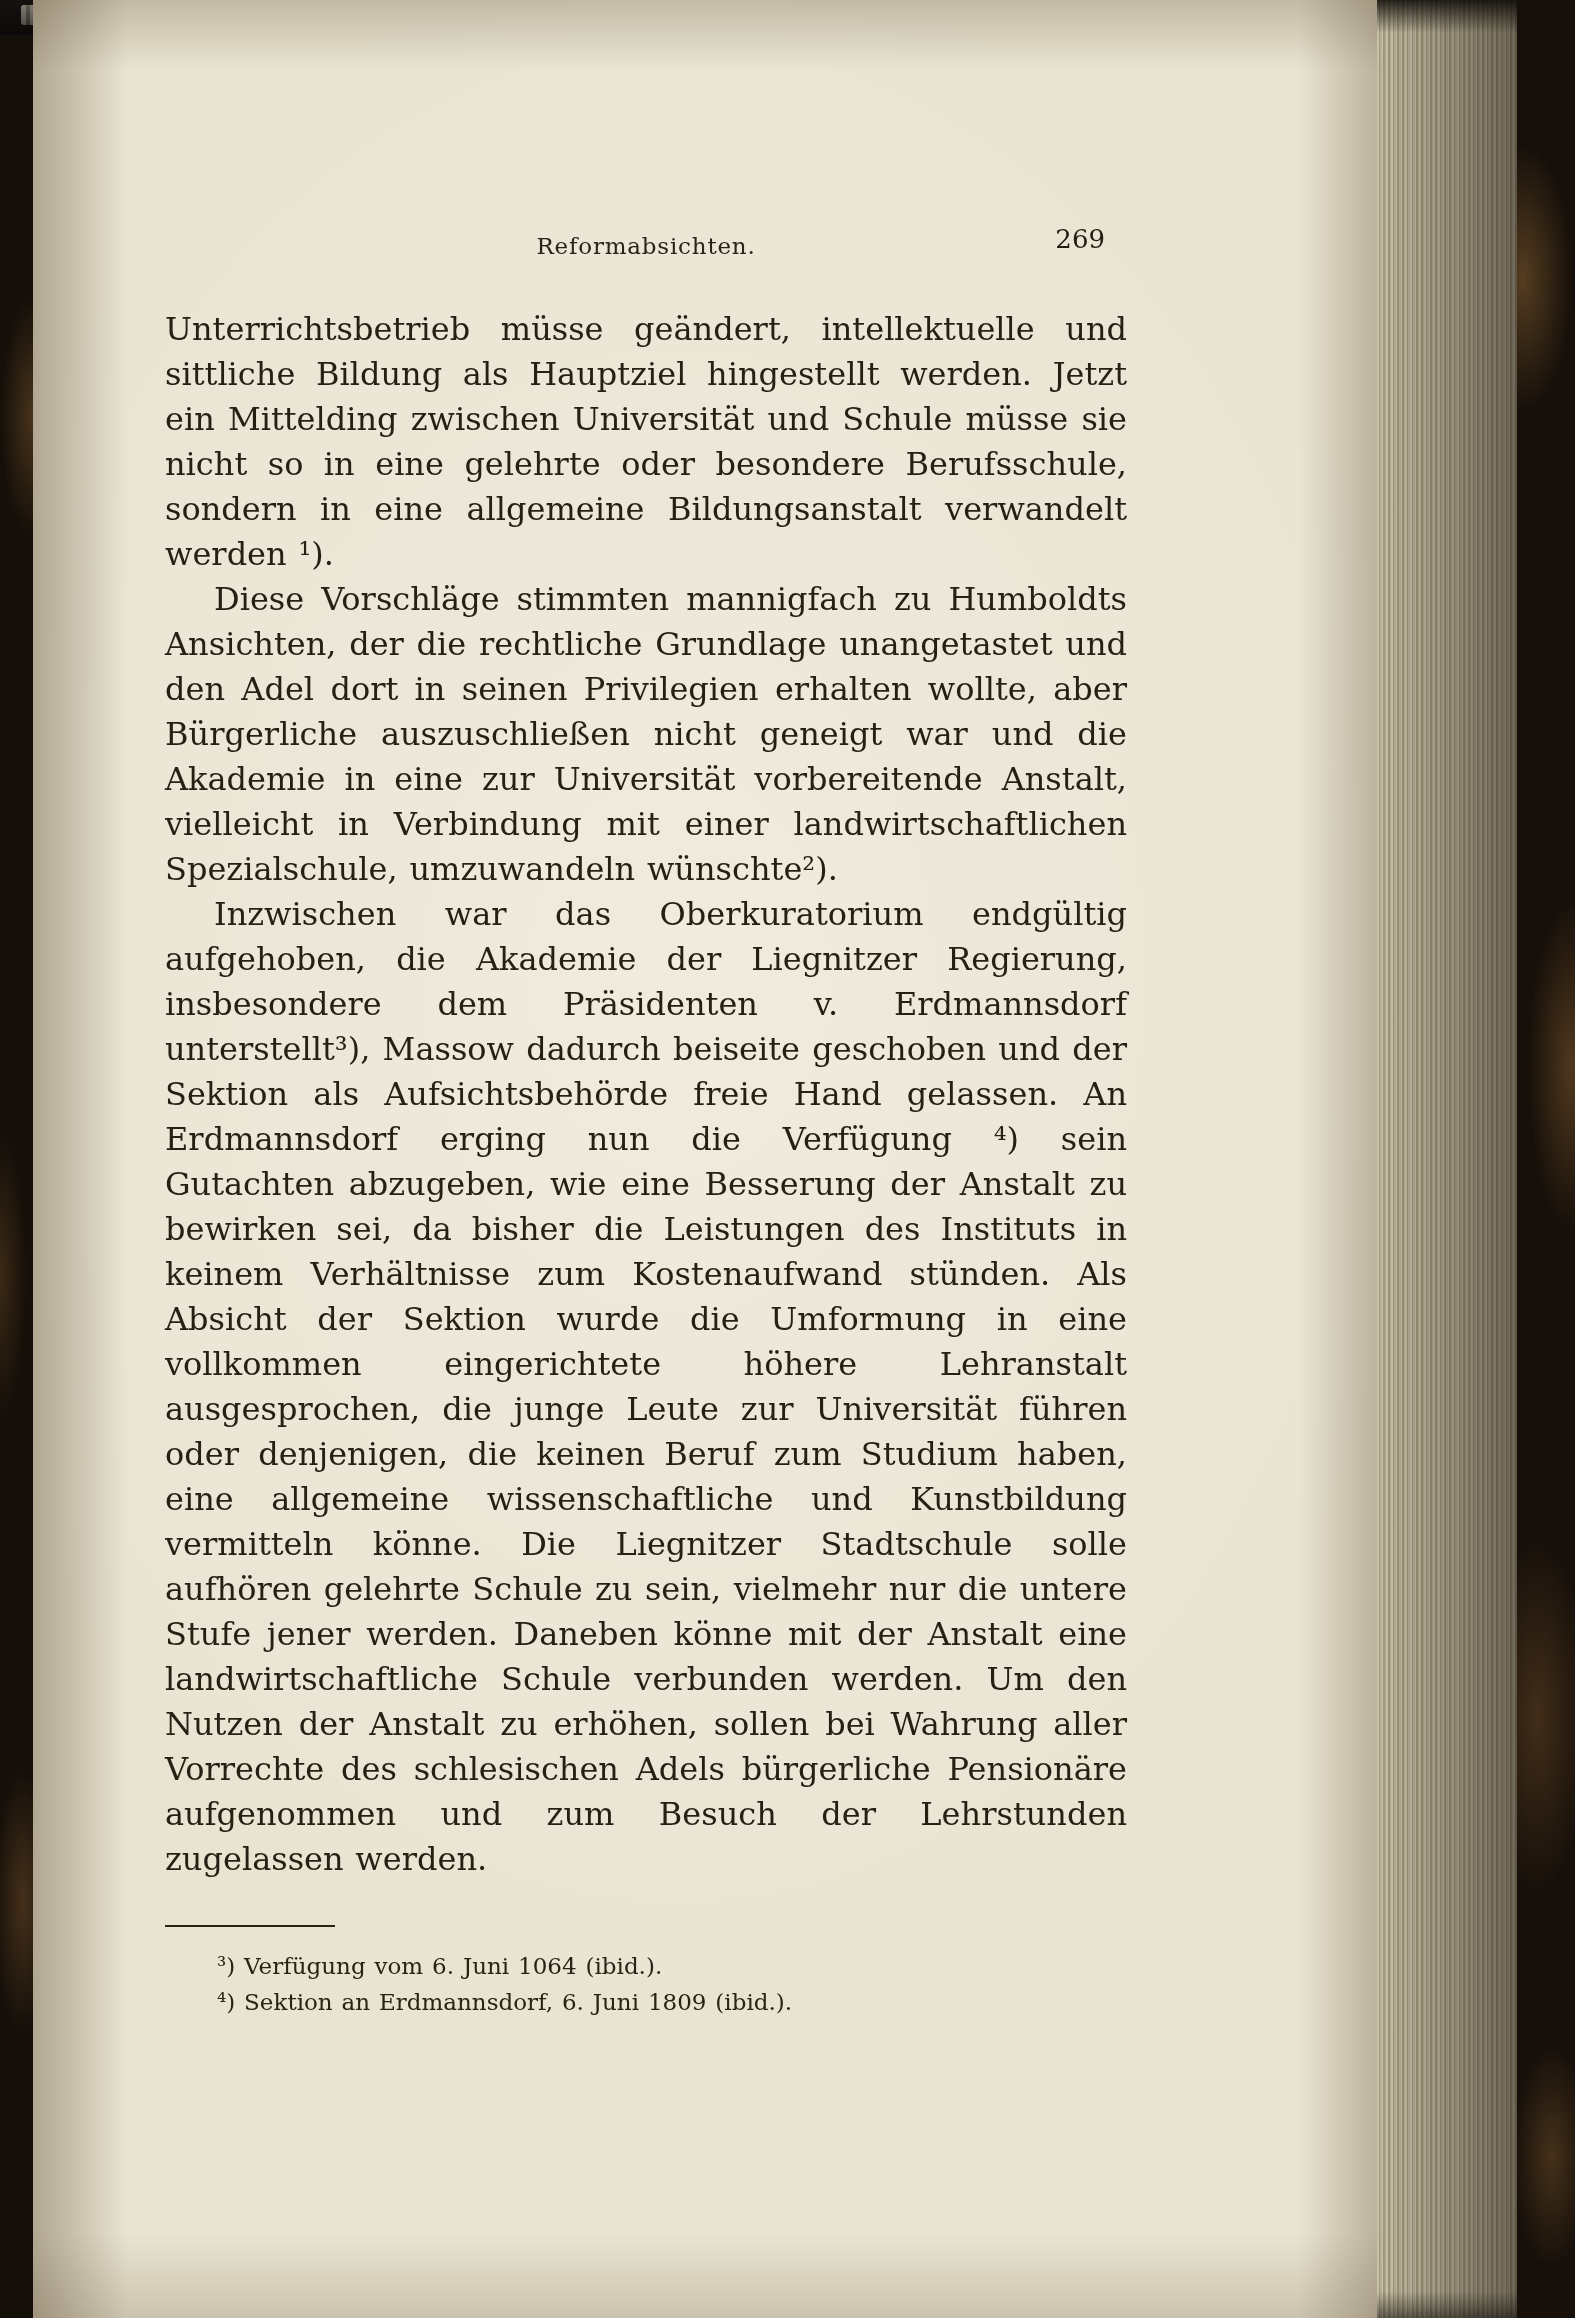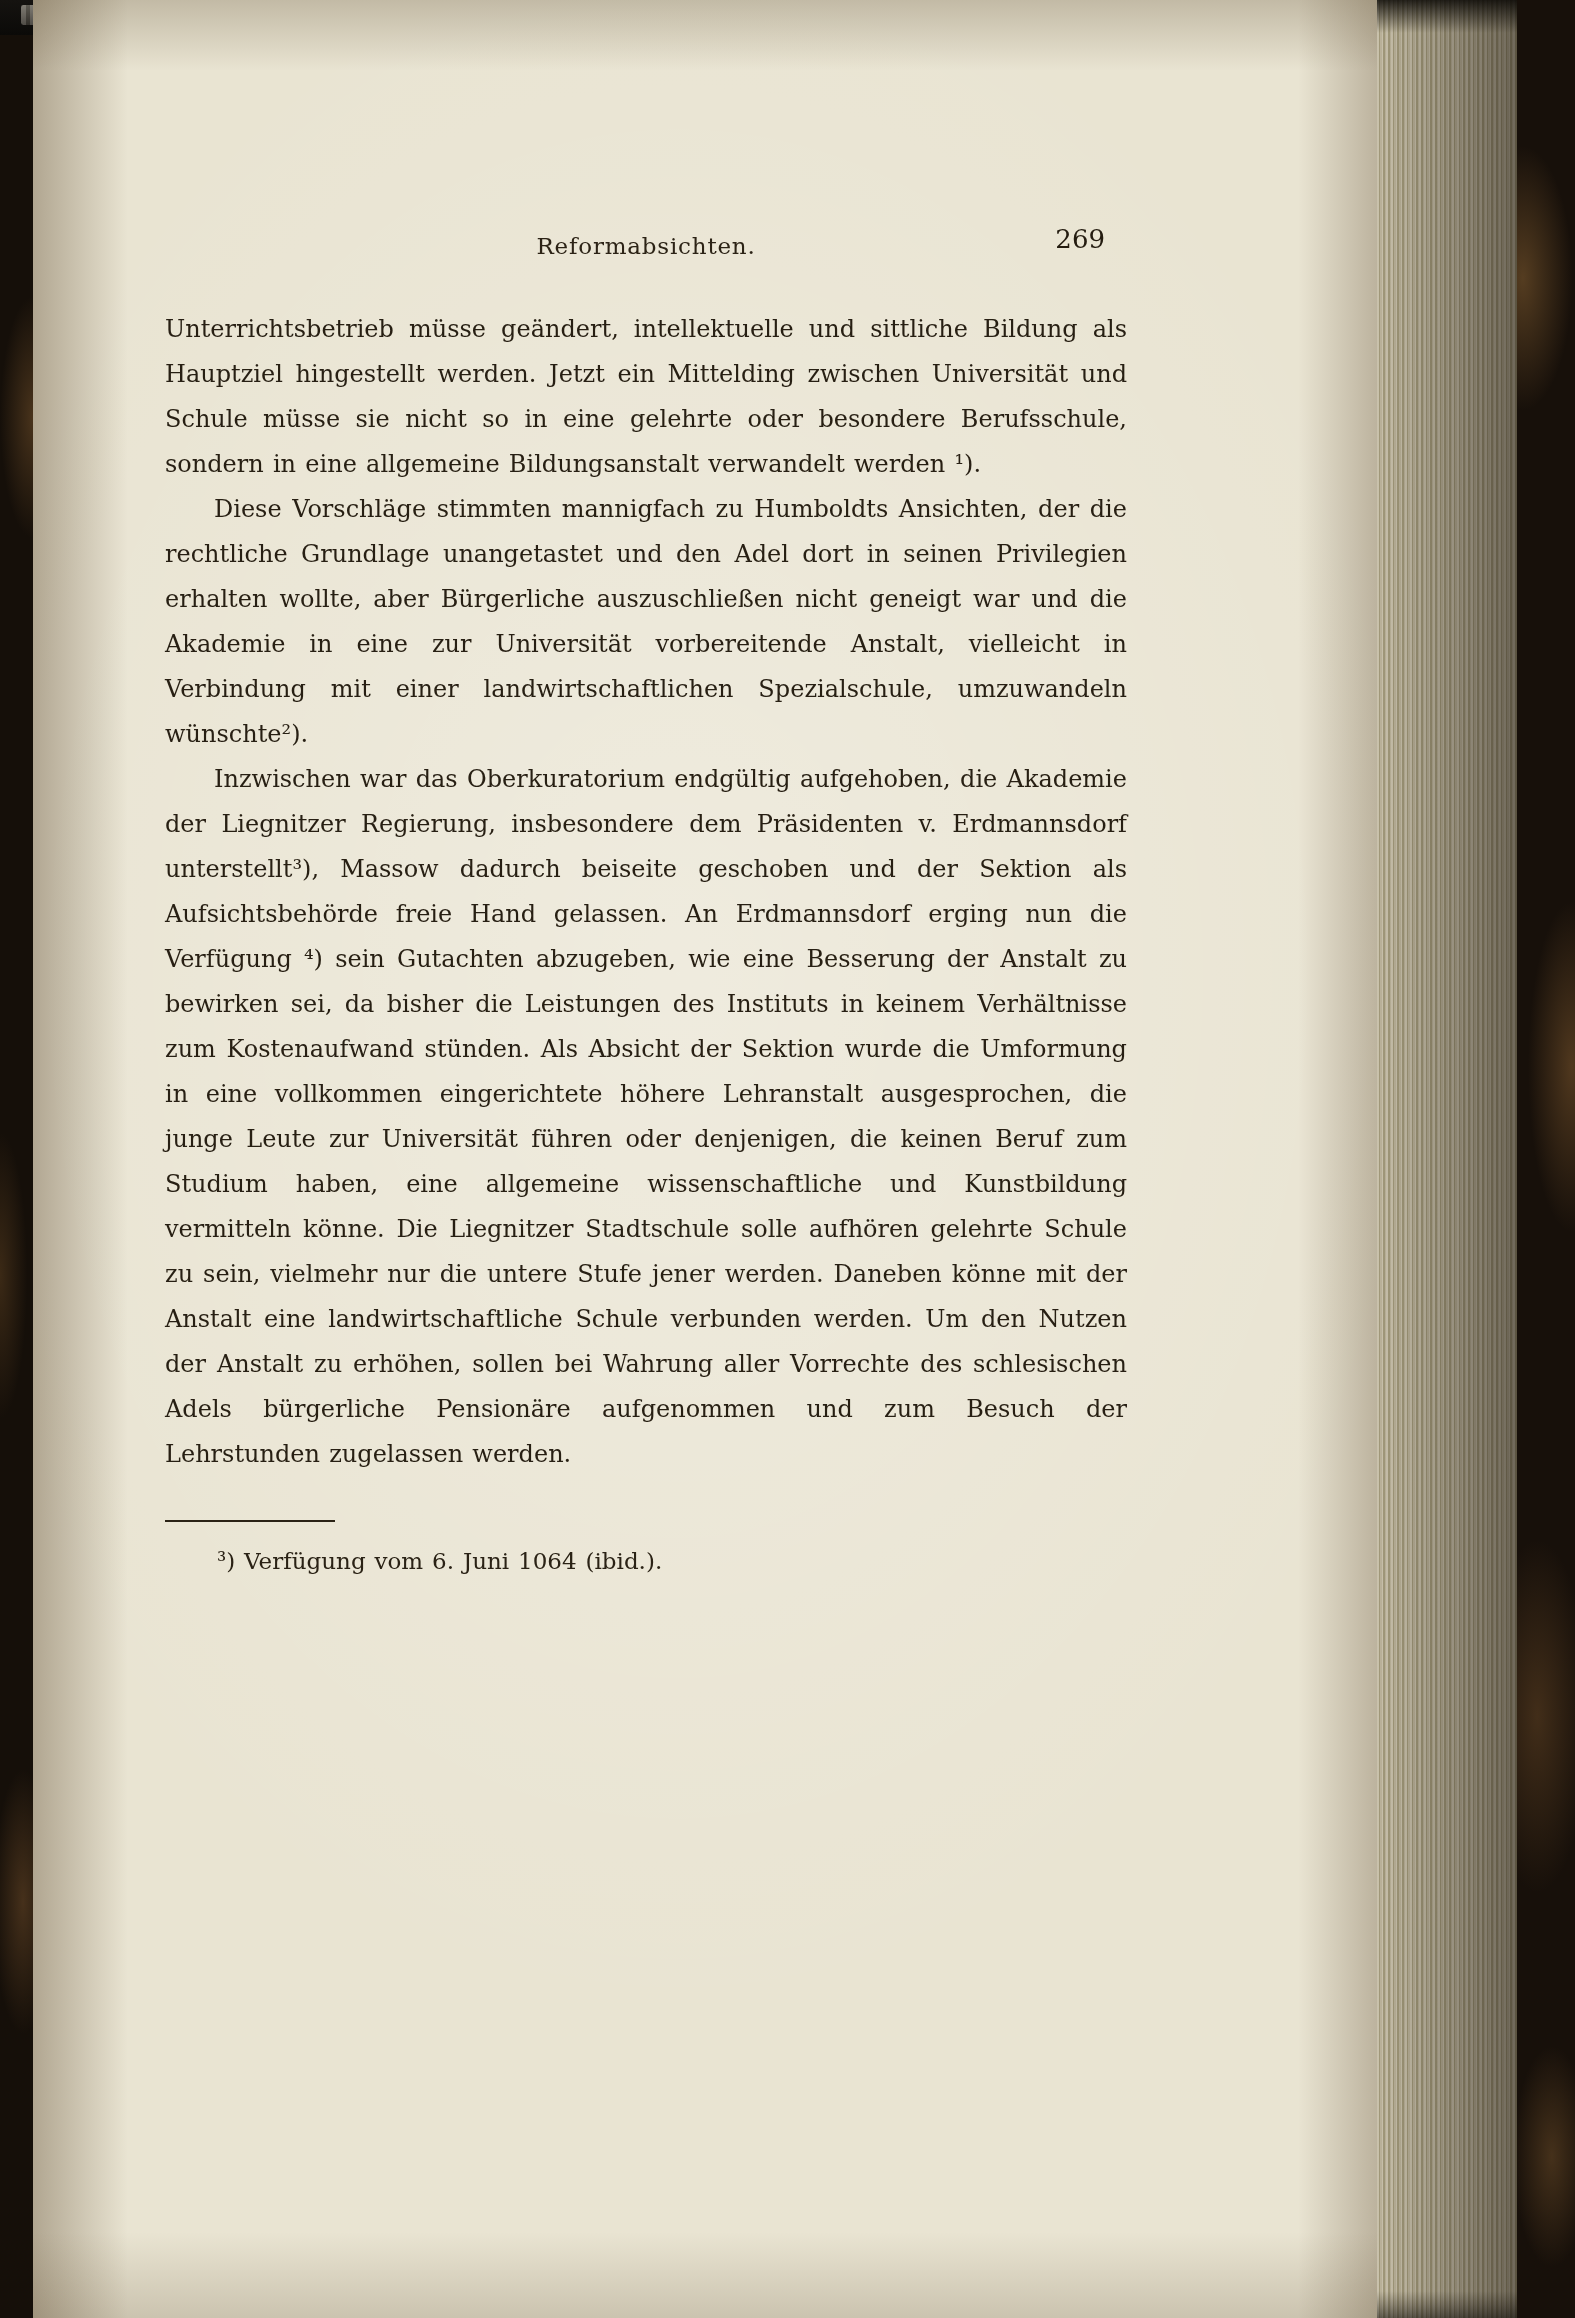--- a/index.html
+++ b/index.html
@@ -82,21 +82,21 @@
     position: absolute;
     right: 22px;
     top: -3.2px;
     font-size: 26px;
     color: #241c10;
   }
 
   .body-text { margin-top: 41px; }
   .body-text p {
     margin: 0;
-    font-size: 24px;
+    font-size: 32px;
     line-height: 45px;
     text-align: justify;
     word-spacing: 1.6px;
   }
   .body-text p.indent { text-indent: 49px; }
 
   .fn-rule {
     width: 170px;
     height: 0;
     border-top: 2.4px solid #2a2215;
@@ -158,20 +158,21 @@
       <div class="body-text">
         <p>Unterrichtsbetrieb müsse geändert, intellektuelle und sittliche Bildung als Hauptziel hingestellt werden. Jetzt ein Mittelding zwischen Universität und Schule müsse sie nicht so in eine gelehrte oder besondere Berufsschule, sondern in eine allgemeine Bildungsanstalt verwandelt werden ¹).</p>
         <p class="indent">Diese Vorschläge stimmten mannigfach zu Humboldts Ansichten, der die rechtliche Grundlage unangetastet und den Adel dort in seinen Privilegien erhalten wollte, aber Bürgerliche auszuschließen nicht geneigt war und die Akademie in eine zur Universität vorbereitende Anstalt, vielleicht in Verbindung mit einer landwirtschaftlichen Spezialschule, umzuwandeln wünschte²).</p>
         <p class="indent">Inzwischen war das Oberkuratorium endgültig aufgehoben, die Akademie der Liegnitzer Regierung, insbesondere dem Präsidenten v. Erdmannsdorf unterstellt³), Massow dadurch beiseite geschoben und der Sektion als Aufsichtsbehörde freie Hand gelassen. An Erdmannsdorf erging nun die Verfügung ⁴) sein Gutachten abzugeben, wie eine Besserung der Anstalt zu bewirken sei, da bisher die Leistungen des Instituts in keinem Verhältnisse zum Kostenaufwand stünden. Als Absicht der Sektion wurde die Umformung in eine vollkommen eingerichtete höhere Lehranstalt ausgesprochen, die junge Leute zur Universität führen oder denjenigen, die keinen Beruf zum Studium haben, eine allgemeine wissenschaftliche und Kunstbildung vermitteln könne. Die Liegnitzer Stadtschule solle aufhören gelehrte Schule zu sein, vielmehr nur die untere Stufe jener werden. Daneben könne mit der Anstalt eine landwirtschaftliche Schule verbunden werden. Um den Nutzen der Anstalt zu erhöhen, sollen bei Wahrung aller Vorrechte des schlesischen Adels bürgerliche Pensionäre aufgenommen und zum Besuch der Lehrstunden zugelassen werden.</p>
       </div>
 
       <div class="fn-rule"></div>
 
       <div class="footnotes">
         <p>³) Verfügung vom 6. Juni 1064 (ibid.).</p>
+        <p>⁴) Sektion an Erdmannsdorf, 6. Juni 1809 (ibid.).</p>
       </div>
 
     </div>
   </div>
 
   <div class="page-edges"></div>
   <div class="cover-right"></div>
 
 </div>
 

